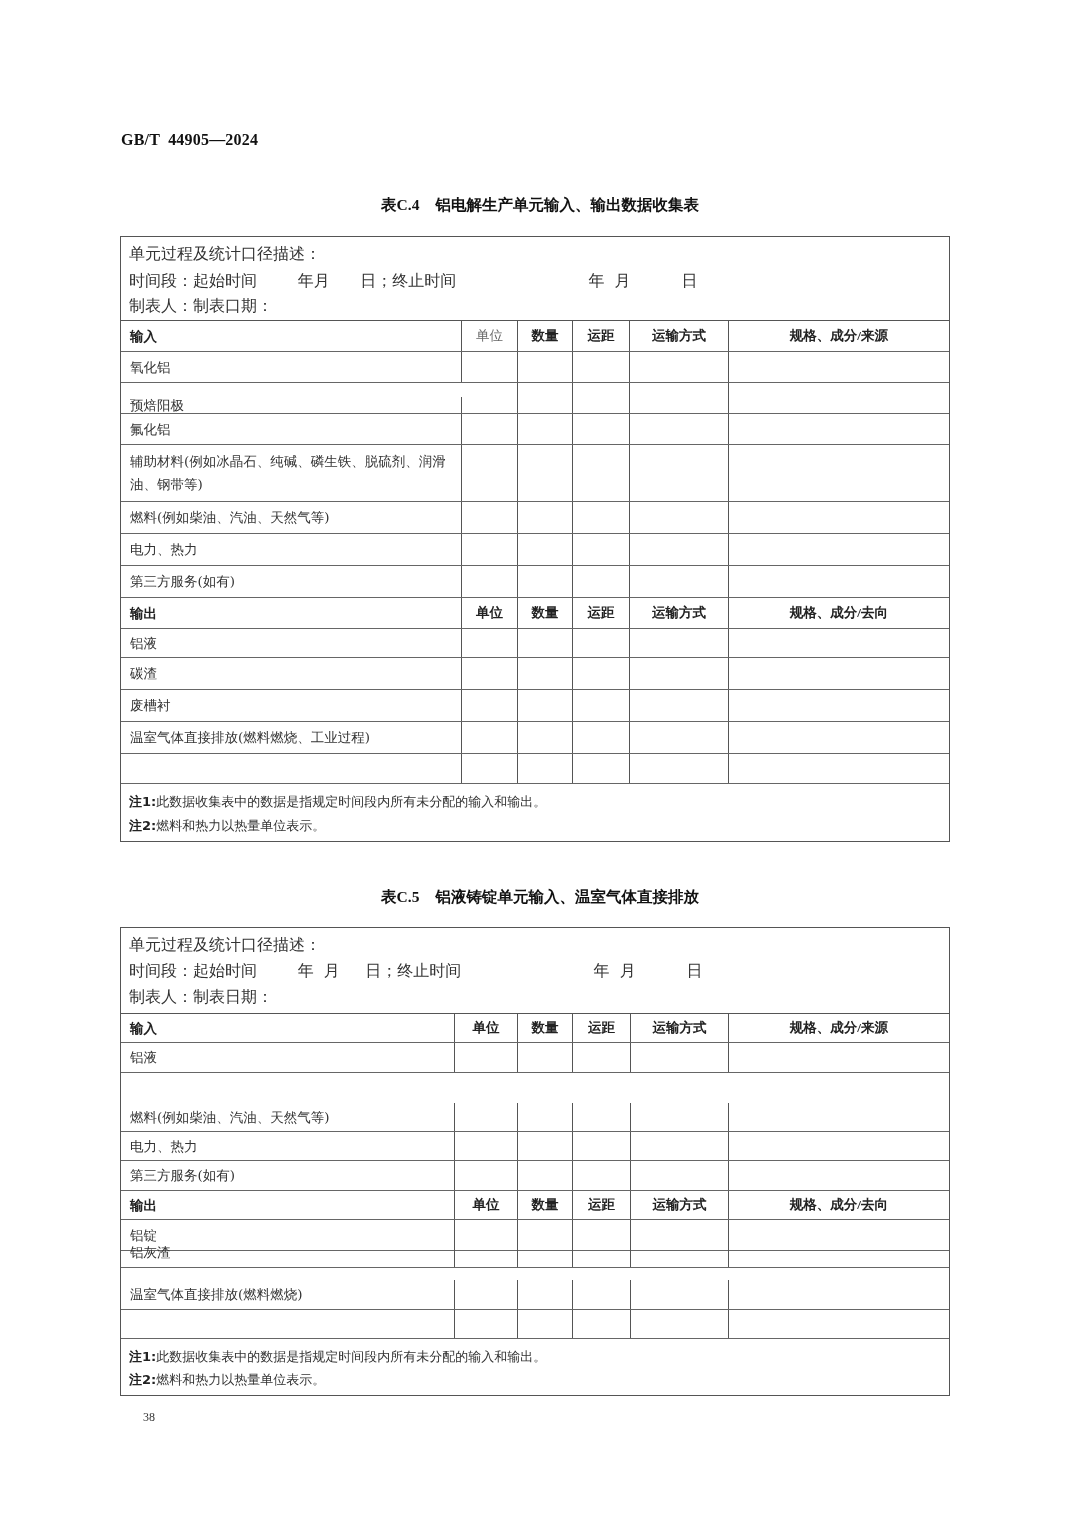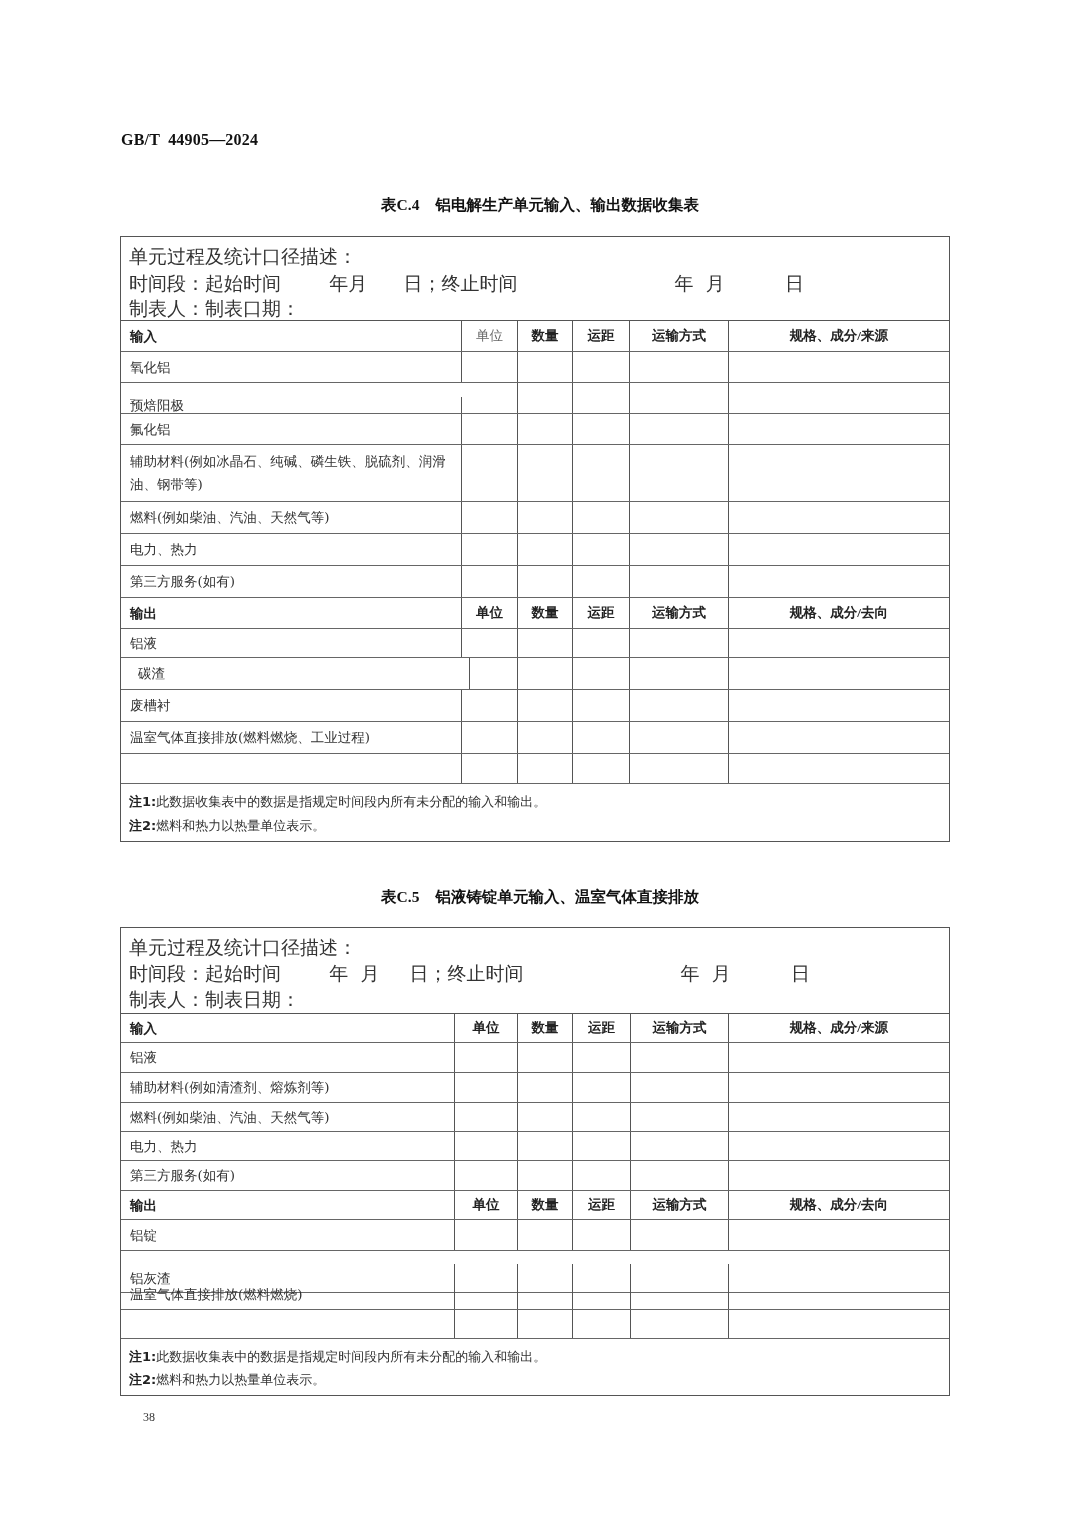--- a/index.html
+++ b/index.html
@@ -20,21 +20,21 @@
     font-weight: bold; font-size: 15.5px; color: #111;
   }
   .table-title .num { font-family: "Liberation Serif", "DejaVu Serif", serif; margin-right: 16px; margin-top: 27px; }
   .tbl {
     position: absolute; left: 120px; width: 830px;
     border: 1.3px solid #555; box-sizing: border-box;
   }
   .hdr {
     position: absolute; left: 0; right: 0; top: 0;
     border-bottom: 1.3px solid #555; box-sizing: border-box;
-    font-size: 19px; color: #333;
+    font-size: 16px; color: #333;
   }
   .hdr .line { position: absolute; left: 8px; white-space: pre; }
   .row {
     position: absolute; left: 0; right: 0;
     border-bottom: 1.2px solid #666; box-sizing: border-box;
   }
   .row:last-of-type { }
   .cell {
     position: absolute; top: 0; bottom: 0; box-sizing: border-box;
     border-right: 1.2px solid #555;
@@ -150,21 +150,21 @@
 
   <div class="row" style="top:392px; height:29px;">
     <div class="cell label" style="left:0; width:341px;">铝液</div>
     <div class="cell" style="left:341px; width:56px;"></div>
     <div class="cell" style="left:397px; width:55px;"></div>
     <div class="cell" style="left:452px; width:57px;"></div>
     <div class="cell" style="left:509px; width:99px;"></div>
     <div class="cell last" style="left:608px; right:0;"></div>
   </div>
   <div class="row" style="top:421px; height:32px;">
-    <div class="cell label" style="left:8px; width:341px;">碳渣</div>
+    <div class="cell label" style="left:0; width:341px;">碳渣</div>
     <div class="cell" style="left:341px; width:56px;"></div>
     <div class="cell" style="left:397px; width:55px;"></div>
     <div class="cell" style="left:452px; width:57px;"></div>
     <div class="cell" style="left:509px; width:99px;"></div>
     <div class="cell last" style="left:608px; right:0;"></div>
   </div>
   <div class="row" style="top:453px; height:32px;">
     <div class="cell label" style="left:0; width:341px;">废槽衬</div>
     <div class="cell" style="left:341px; width:56px;"></div>
     <div class="cell" style="left:397px; width:55px;"></div>
@@ -216,28 +216,20 @@
   </div>
 
   <div class="row" style="top:115px; height:30px;">
     <div class="cell label" style="left:0; width:334px;">铝液</div>
     <div class="cell" style="left:334px; width:63px;"></div>
     <div class="cell" style="left:397px; width:55px;"></div>
     <div class="cell" style="left:452px; width:58px;"></div>
     <div class="cell" style="left:510px; width:98px;"></div>
     <div class="cell last" style="left:608px; right:0;"></div>
   </div>
-  <div class="row" style="top:145px; height:30px;">
-    <div class="cell label" style="left:0; width:334px;">辅助材料(例如清渣剂、熔炼剂等)</div>
-    <div class="cell" style="left:334px; width:63px;"></div>
-    <div class="cell" style="left:397px; width:55px;"></div>
-    <div class="cell" style="left:452px; width:58px;"></div>
-    <div class="cell" style="left:510px; width:98px;"></div>
-    <div class="cell last" style="left:608px; right:0;"></div>
-  </div>
   <div class="row" style="top:175px; height:29px;">
     <div class="cell label" style="left:0; width:334px;">燃料(例如柴油、汽油、天然气等)</div>
     <div class="cell" style="left:334px; width:63px;"></div>
     <div class="cell" style="left:397px; width:55px;"></div>
     <div class="cell" style="left:452px; width:58px;"></div>
     <div class="cell" style="left:510px; width:98px;"></div>
     <div class="cell last" style="left:608px; right:0;"></div>
   </div>
   <div class="row" style="top:204px; height:29px;">
     <div class="cell label" style="left:0; width:334px;">电力、热力</div>
@@ -266,21 +258,21 @@
   </div>
 
   <div class="row" style="top:292px; height:31px;">
     <div class="cell label" style="left:0; width:334px;">铝锭</div>
     <div class="cell" style="left:334px; width:63px;"></div>
     <div class="cell" style="left:397px; width:55px;"></div>
     <div class="cell" style="left:452px; width:58px;"></div>
     <div class="cell" style="left:510px; width:98px;"></div>
     <div class="cell last" style="left:608px; right:0;"></div>
   </div>
-  <div class="row" style="top:336px; height:29px;">
+  <div class="row" style="top:311px; height:29px;font-family:Liberation Mono, monospace;">
     <div class="cell label" style="left:0; width:334px;">铝灰渣</div>
     <div class="cell" style="left:334px; width:63px;"></div>
     <div class="cell" style="left:397px; width:55px;"></div>
     <div class="cell" style="left:452px; width:58px;"></div>
     <div class="cell" style="left:510px; width:98px;"></div>
     <div class="cell last" style="left:608px; right:0;"></div>
   </div>
   <div class="row" style="top:352px; height:30px;">
     <div class="cell label" style="left:0; width:334px;">温室气体直接排放(燃料燃烧)</div>
     <div class="cell" style="left:334px; width:63px;"></div>

